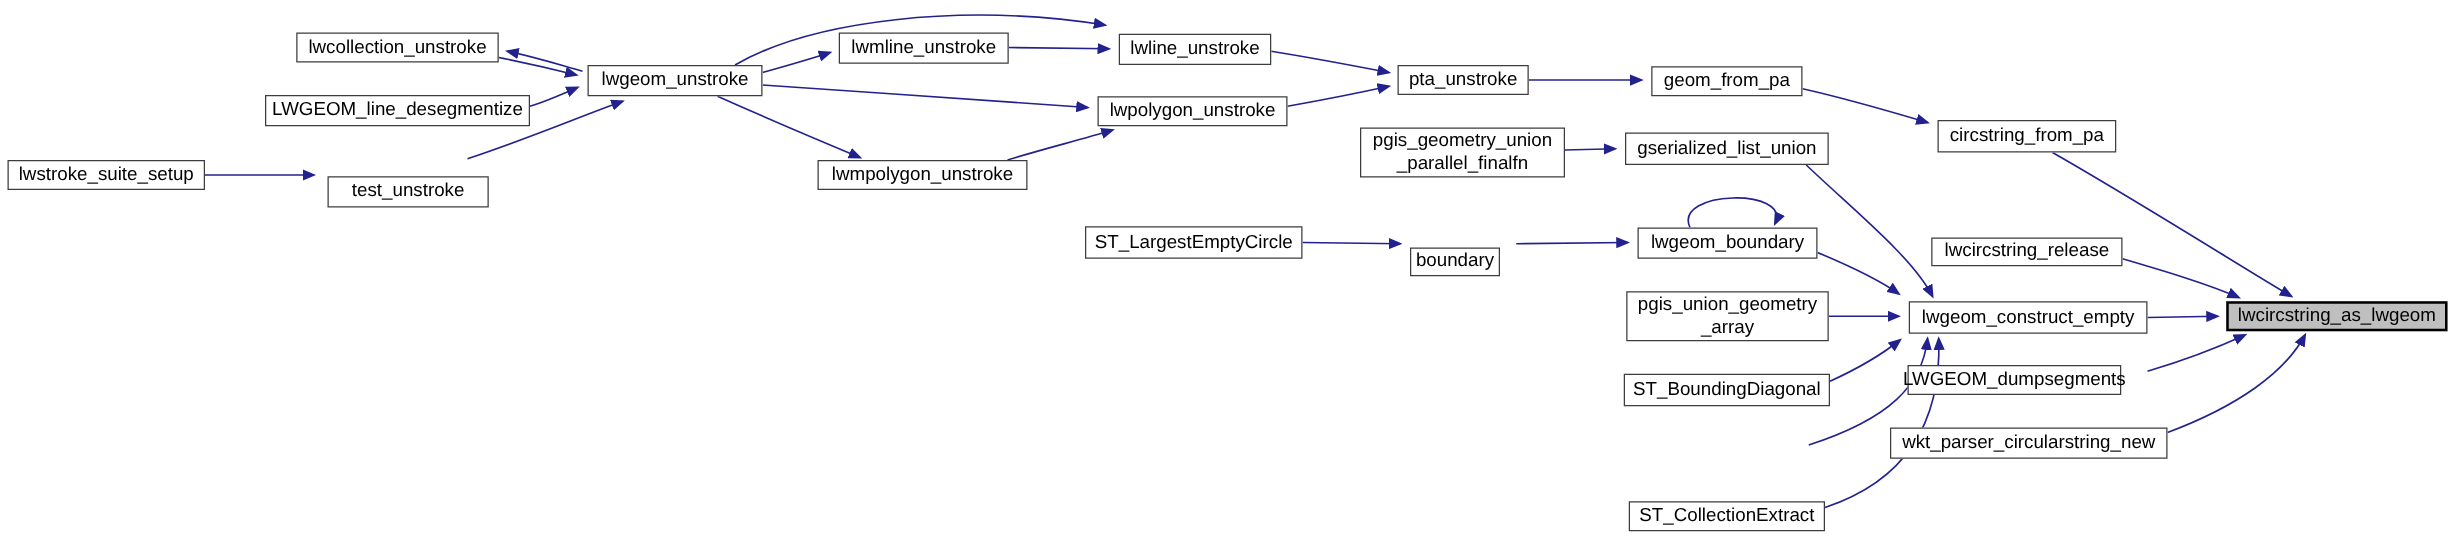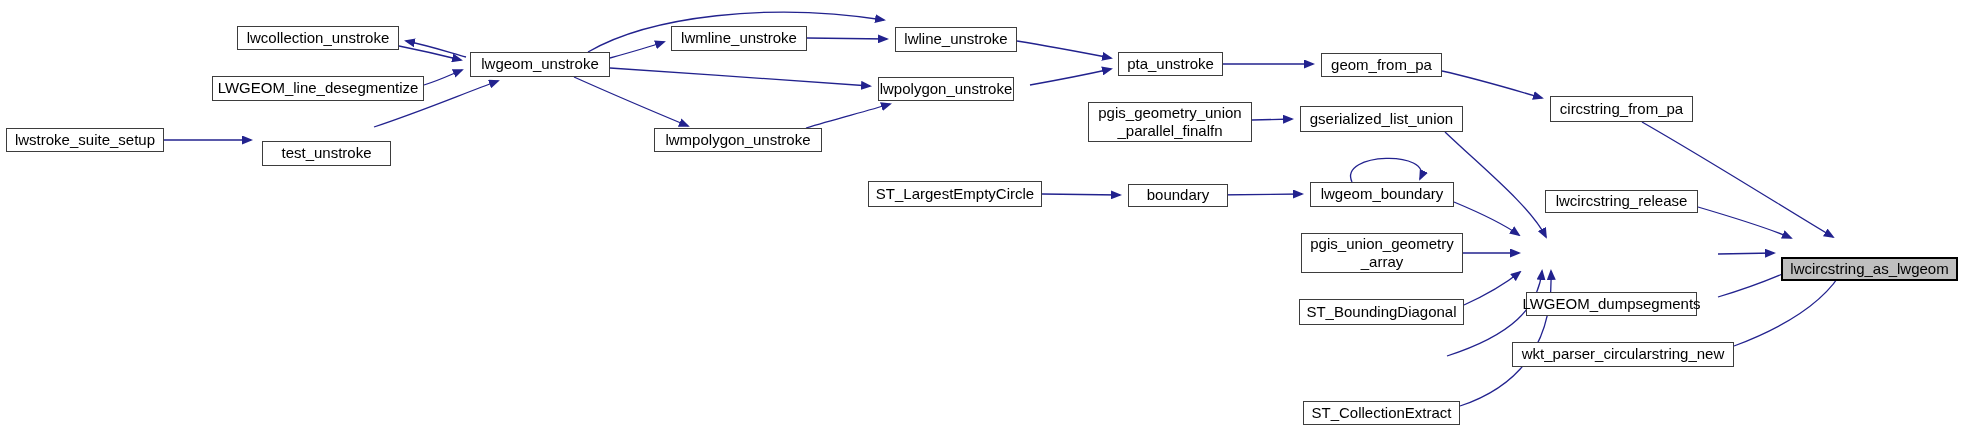--- a/index.html
+++ b/index.html
@@ -10,21 +10,21 @@
   html,body{margin:0;padding:0;background:var(--background);}
   .canvas{position:relative;width:1964px;height:432px;overflow:hidden;
           font-family:"Liberation Sans",sans-serif;background:var(--background);}
   svg.edges{position:absolute;left:0;top:0;width:1964px;height:432px;}
   .edge{stroke:var(--edge-color);stroke-width:1.3;fill:none;}
   #arrowhead path{fill:var(--edge-color);stroke:none;}
   .node{position:absolute;box-sizing:border-box;background:var(--node-fill);
         border:1px solid var(--node-border);color:var(--text-color);
         display:flex;align-items:center;justify-content:center;text-align:center;
         font-size:15px;line-height:1.22;white-space:pre-line;cursor:pointer;}
-  .node.highlight{background:var(--highlight-fill);border:2px solid var(--highlight-border);cursor:default;margin-top:16px;}
+  .node.highlight{background:var(--highlight-fill);border:2px solid var(--highlight-border);cursor:default;}
 </style>
 </head>
 <body>
 
 <div class="canvas">
 
   <svg class="edges" viewBox="0 0 1964 432">
     <defs>
       <marker id="arrowhead" markerWidth="11" markerHeight="9" refX="9" refY="4.5" orient="auto" markerUnits="userSpaceOnUse">
         <path d="M0,0 L11,4.5 L0,9 z"></path>
@@ -62,33 +62,34 @@
     <path class="edge" marker-end="url(#arrowhead)" d="M 1734 346 C 1790 325, 1828 298, 1844 268"></path>
   </svg>
 
   <div class="node" style="left:237px;top:26px;width:162px;height:24px">lwcollection_unstroke</div>
   <div class="node" style="left:6px;top:128px;width:158px;height:24px">lwstroke_suite_setup</div>
   <div class="node" style="left:212px;top:76px;width:212px;height:25px">LWGEOM_line_desegmentize</div>
   <div class="node" style="left:262px;top:141px;width:129px;height:25px">test_unstroke</div>
   <div class="node" style="left:470px;top:52px;width:140px;height:25px">lwgeom_unstroke</div>
   <div class="node" style="left:671px;top:26px;width:136px;height:25px">lwmline_unstroke</div>
   <div class="node" style="left:895px;top:27px;width:122px;height:25px">lwline_unstroke</div>
-  <div class="node" style="left:878px;top:77px;width:136px;height:24px">lwpolygon_unstroke</div>
+  <div class="node" style="left:878px;top:77px;width:152px;height:24px">lwpolygon_unstroke</div>
   <div class="node" style="left:654px;top:128px;width:168px;height:24px">lwmpolygon_unstroke</div>
   <div class="node" style="left:1118px;top:52px;width:105px;height:24px">pta_unstroke</div>
   <div class="node" style="left:1321px;top:53px;width:121px;height:24px">geom_from_pa</div>
   <div class="node" style="left:1550px;top:96px;width:143px;height:26px">circstring_from_pa</div>
   <div class="node" style="left:1088px;top:102px;width:164px;height:40px">pgis_geometry_union
 _parallel_finalfn</div>
   <div class="node" style="left:1300px;top:106px;width:163px;height:26px">gserialized_list_union</div>
   <div class="node" style="left:868px;top:181px;width:174px;height:26px">ST_LargestEmptyCircle</div>
-  <div class="node" style="left:1128px;top:184px;width:100px;height:23px">boundary</div>
+  <div class="node" style="left:1128px;top:198px;width:72px;height:23px">boundary</div>
   <div class="node" style="left:1310px;top:182px;width:144px;height:25px">lwgeom_boundary</div>
   <div class="node" style="left:1301px;top:233px;width:162px;height:40px">pgis_union_geometry
 _array</div>
   <div class="node" style="left:1299px;top:299px;width:165px;height:26px">ST_BoundingDiagonal</div>
   <div class="node" style="left:1303px;top:401px;width:157px;height:24px">ST_CollectionExtract</div>
   <div class="node" style="left:1545px;top:190px;width:153px;height:23px">lwcircstring_release</div>
+  <div class="node" style="left:1527px;top:241px;width:191px;height:26px">lwgeom_construct_empty</div>
   <div class="node highlight" style="left:1781px;top:241px;width:177px;height:24px">lwcircstring_as_lwgeom</div>
   <div class="node" style="left:1526px;top:292px;width:171px;height:24px">LWGEOM_dumpsegments</div>
   <div class="node" style="left:1512px;top:342px;width:222px;height:25px">wkt_parser_circularstring_new</div>
 
 </div>
 
 </body></html>

